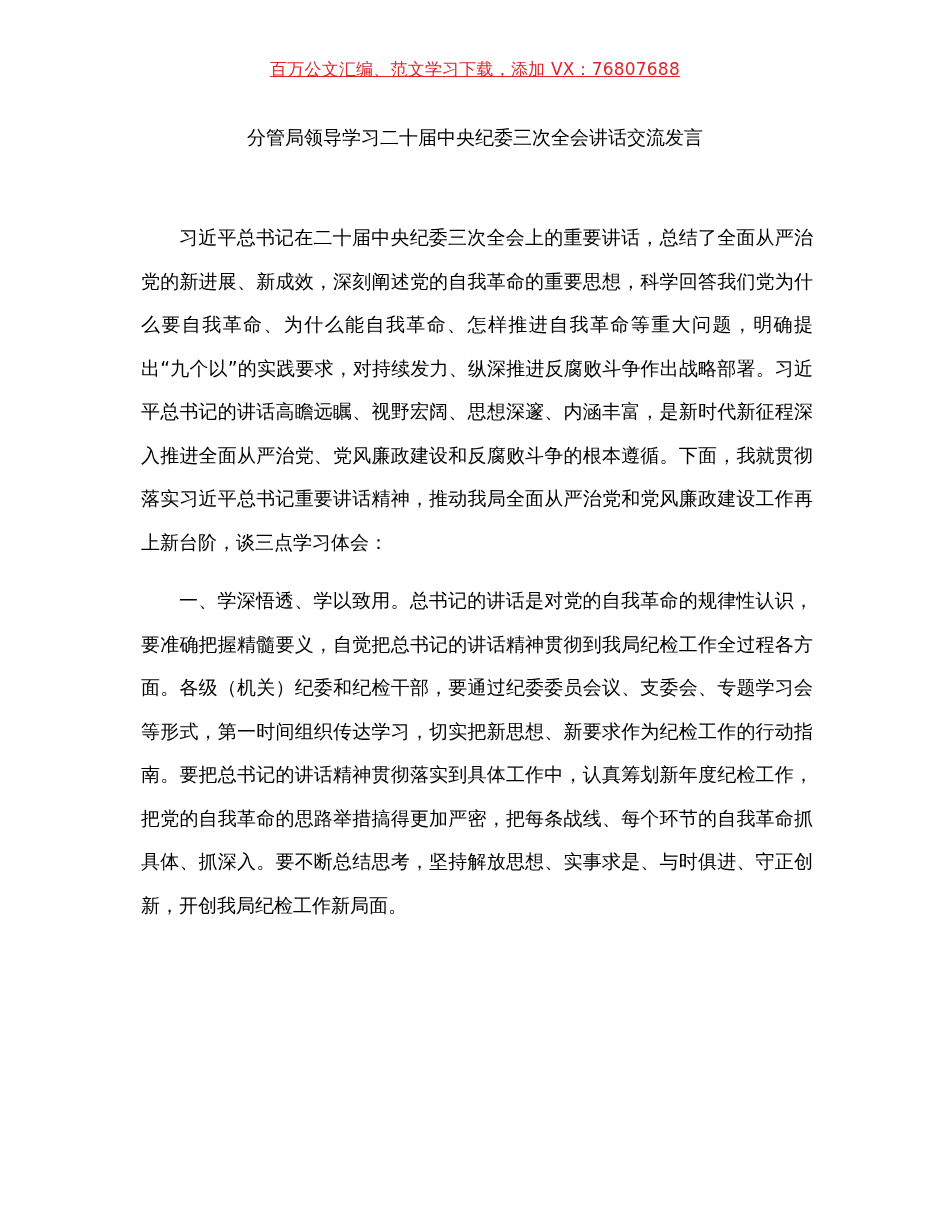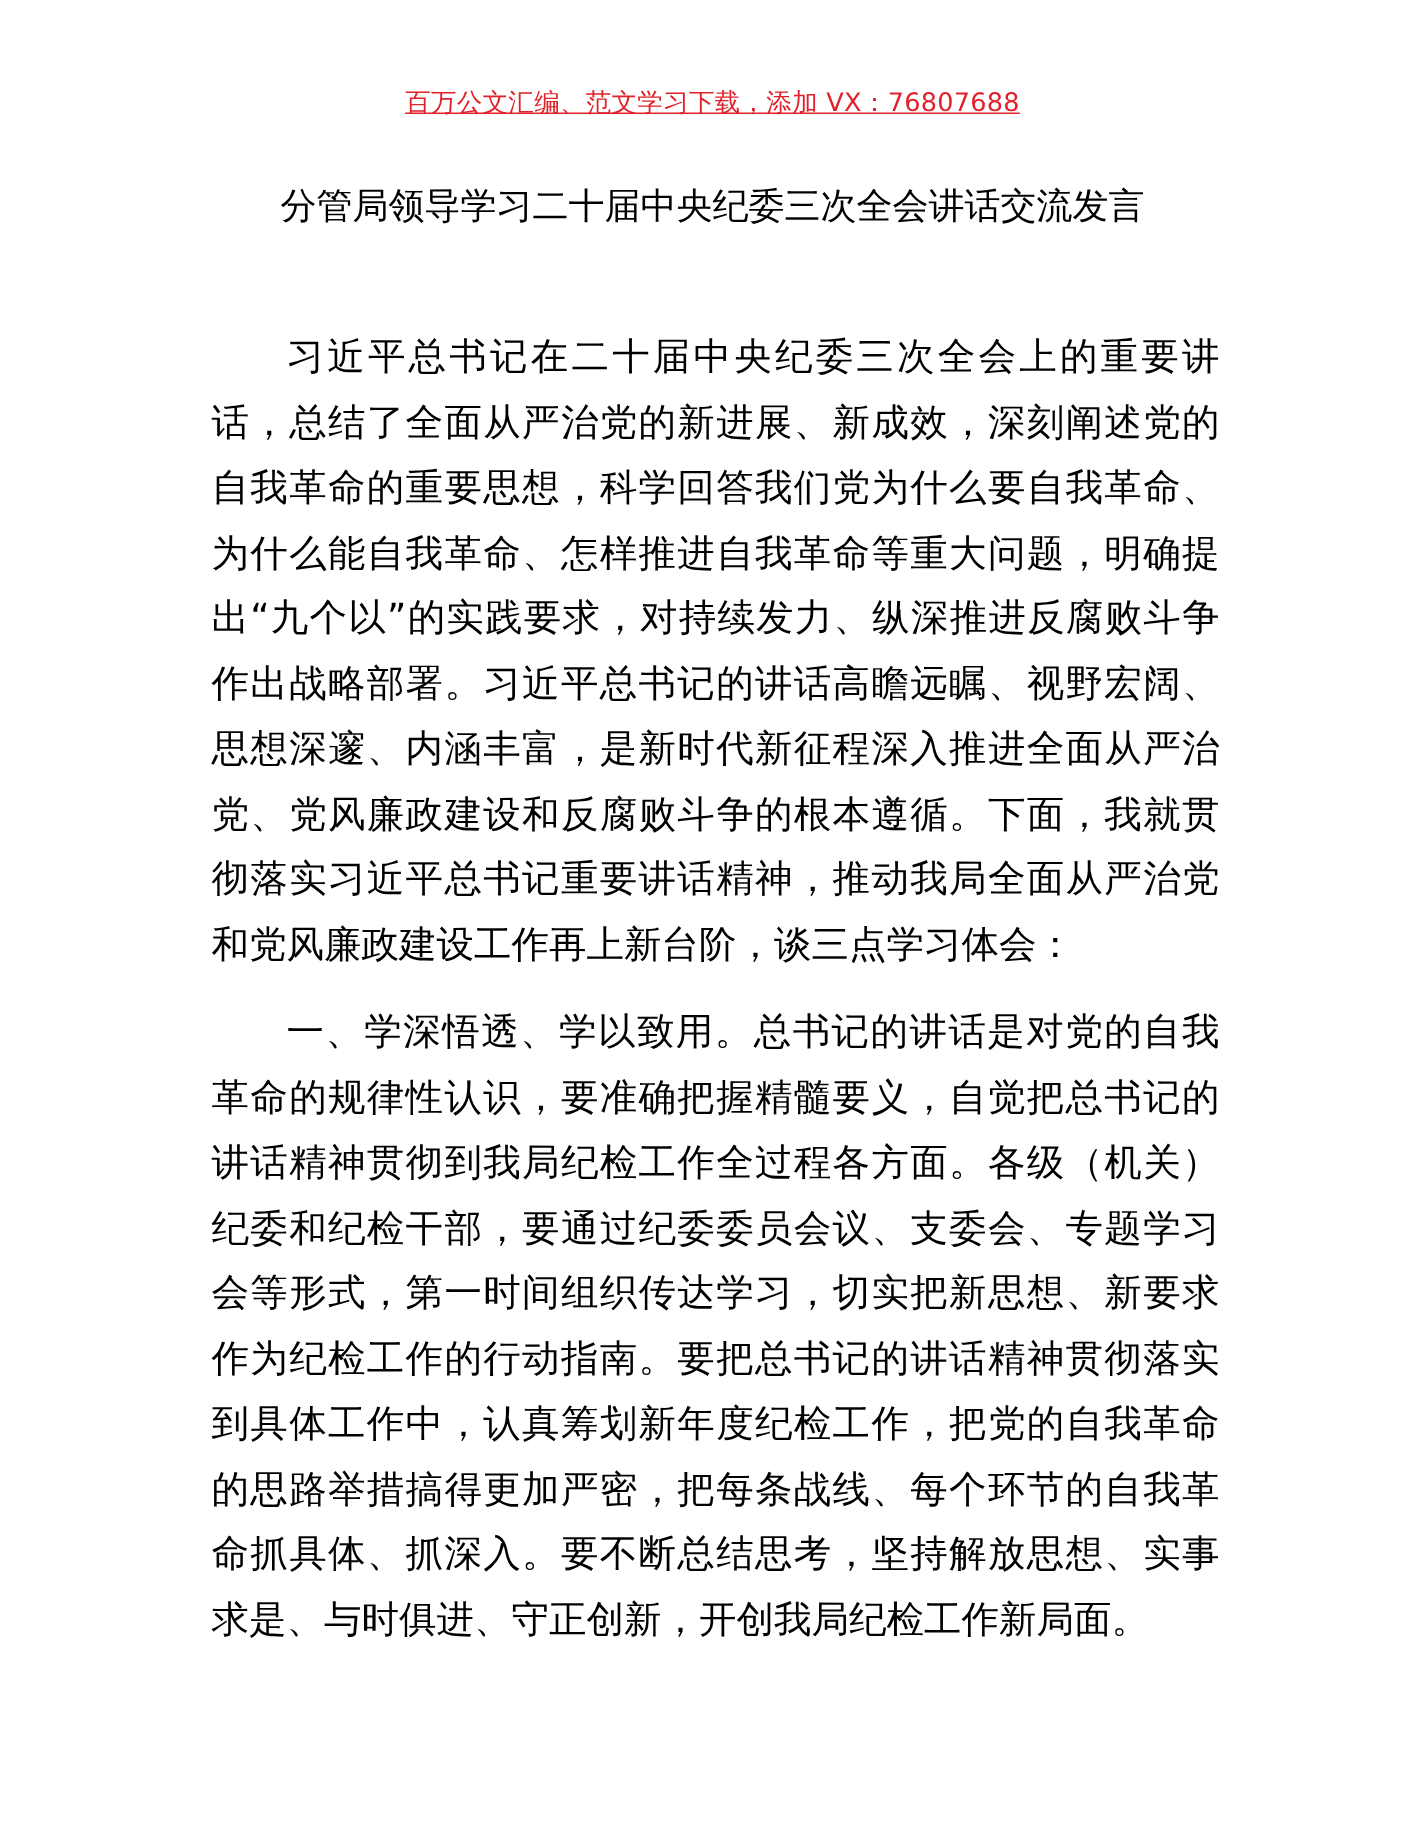--- a/index.html
+++ b/index.html
@@ -26,33 +26,33 @@
       color: #e0222a;
       letter-spacing: 0.2px;
       text-decoration: underline;
     }
     .doc-title {
       position: absolute;
       top: 113px;
       left: 130px;
       width: 690px;
       text-align: center;
-      font-size: 24px;
+      font-size: 19px;
       line-height: 48px;
       color: #000000;
     }
     .doc-body {
       position: absolute;
       top: 216px;
       left: 141px;
       width: 672px;
     }
     .para {
       margin: 0;
-      font-size: 25px;
+      font-size: 19px;
       line-height: 43.5px;
       text-align: justify;
       text-indent: 2em;
       color: #000000;
     }
     .para + .para {
       margin-top: 15px;
     }
   </style>
 </head>

